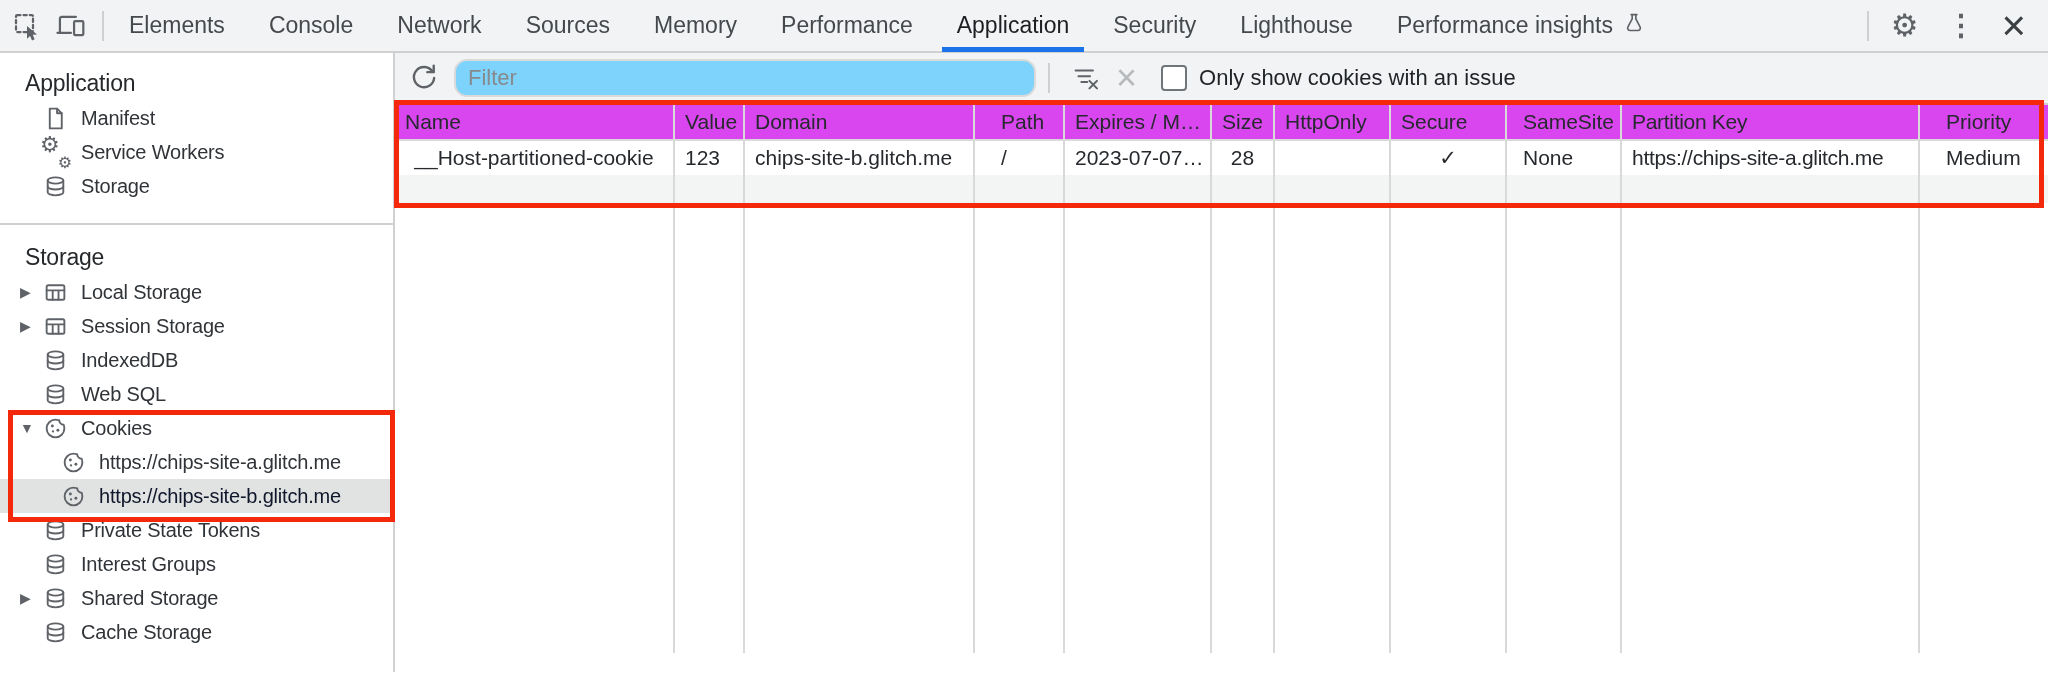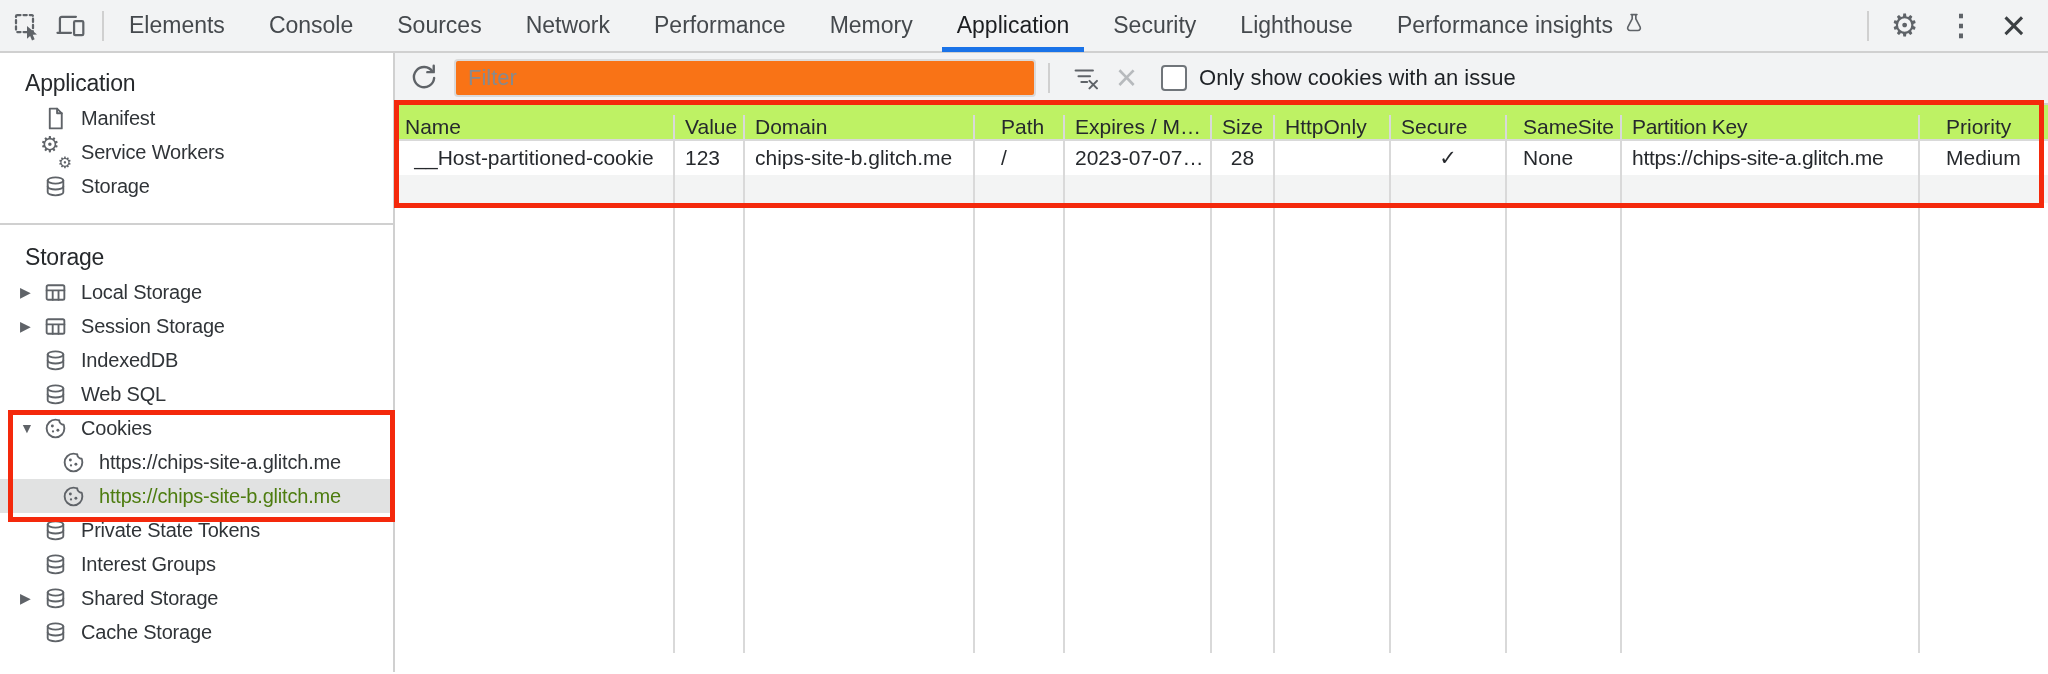--- a/index.html
+++ b/index.html
@@ -34,41 +34,41 @@
   .closex-glyph{font-size:42px;color:#3c4043;line-height:1;margin-left:26px;font-weight:300;}
   
   .content{display:flex;height:619px;}
   .sidebar{
     width:395px;flex:0 0 395px;border-right:2px solid #d0d0d0;box-sizing:border-box;
     background:#fff;padding-top:12px;font-size:20px;letter-spacing:-0.2px;color:#303438;
   }
   .sheading{height:36px;display:flex;align-items:center;padding-left:25px;font-size:23px;color:#26292c;}
   .srow{height:34px;display:flex;align-items:center;padding-left:20px;cursor:pointer;white-space:nowrap;}
   .srow.selected{background:#e1e2e2;}
-  .srow.selected .slabel{color:#4d7c0f;}
+  .srow.selected .slabel{color:#0f172a;}
   .srow .exp{width:20px;flex:0 0 20px;font-size:14px;color:#5f6368;text-align:left;}
   .srow .sicon{width:27px;height:27px;flex:0 0 27px;margin-left:2px;display:flex;align-items:center;justify-content:center;position:relative;}
   .srow .sicon svg{display:block;}
   .srow .slabel{margin-left:12px;}
   .srow.child{padding-left:58px;}
   .sdivider{height:2px;background:#d0d0d0;margin-top:20px;}
   .gap14{height:14px;}
   .gears{position:relative;width:27px;height:27px;color:#5f6368;}
   .gears .g1{position:absolute;left:-2px;top:-7px;font-size:22px;}
   .gears .g2{position:absolute;right:-3px;bottom:-6px;font-size:16px;}
   
   .main{flex:1;display:flex;flex-direction:column;min-width:0;}
   .toolbar{
     height:50px;flex:0 0 50px;background:#f2f3f4;border-bottom:2px solid #d0d0d0;
     display:flex;align-items:center;box-sizing:content-box;
   }
   .refresh-btn{width:32px;height:32px;margin-left:13px;}
   .filter-input{
     margin-left:14px;width:582px;height:38px;box-sizing:border-box;
-    border:2px solid #dadada;border-radius:4px;background:#f97316;
+    border:2px solid #dadada;border-radius:13px;background:#7dd3fc;
     font-family:"Liberation Sans",sans-serif;font-size:22px;color:#202124;padding:0 12px;outline:none;
   }
   .filter-input::placeholder{color:#868a8e;}
   .clear-btn{width:32px;height:32px;margin-left:16px;}
   .xdis-glyph{font-size:36px;color:#b7babd;line-height:1;margin-left:14px;}
   .checkbox{
     width:26px;height:26px;box-sizing:border-box;margin-left:24px;
     border:2px solid #70757a;border-radius:4px;background:#fff;flex:0 0 26px;cursor:pointer;
   }
   .cb-label{margin-left:12px;font-size:22px;color:#1f2226;white-space:nowrap;}
@@ -84,21 +84,21 @@
   .c1{width:70px;flex:0 0 70px;}
   .c2{width:230px;flex:0 0 230px;}
   .c3{width:74px;flex:0 0 74px;margin-left:16px;}
   .c4{width:147px;flex:0 0 147px;}
   .c5{width:63px;flex:0 0 63px;}
   .c6{width:116px;flex:0 0 116px;}
   .c7{width:116px;flex:0 0 116px;}
   .c8{width:109px;flex:0 0 109px;margin-left:6px;}
   .c9{width:298px;flex:0 0 298px;letter-spacing:-0.3px;}
   .c10{flex:1;margin-left:16px;}
-  .hdr{height:36px;flex:0 0 36px;background:#bef264;border-bottom:2px solid #d9d9d9;box-sizing:border-box;color:#26292d;align-items:flex-end;}
+  .hdr{height:36px;flex:0 0 36px;background:#d946ef;border-bottom:2px solid #d9d9d9;box-sizing:border-box;color:#26292d;}
   .hdr .cell{cursor:pointer;}
   .rdata{height:34px;flex:0 0 34px;background:#fff;color:#26292d;cursor:pointer;}
   .rstripe{height:28px;flex:0 0 28px;background:#f3f4f4;}
   .rtall{height:450px;flex:0 0 450px;background:#fff;}
   .cell.centered{justify-content:center;}
   
   .red-box{position:absolute;border:5px solid #f4290c;box-sizing:border-box;pointer-events:none;z-index:6;}
   .red-table{left:394px;top:100px;width:1650px;height:108px;}
   .red-cookies{left:8px;top:410px;width:387px;height:112px;}
   .ico{stroke:#5f6368;stroke-width:1.8;fill:none;stroke-linecap:round;stroke-linejoin:round;}
@@ -123,30 +123,30 @@
   <div class="tb-sep"></div>
 
   <div class="tabs">
     <div class="tab">
         <span>Elements</span>
       </div>
     <div class="tab">
         <span>Console</span>
       </div>
     <div class="tab">
+        <span>Network</span>
+      </div>
+    <div class="tab">
         <span>Sources</span>
       </div>
     <div class="tab">
-        <span>Network</span>
+        <span>Memory</span>
       </div>
     <div class="tab">
         <span>Performance</span>
-      </div>
-    <div class="tab">
-        <span>Memory</span>
       </div>
     <div class="tab selected">
         <span>Application</span>
       </div>
     <div class="tab">
         <span>Security</span>
       </div>
     <div class="tab">
         <span>Lighthouse</span>
       </div>

